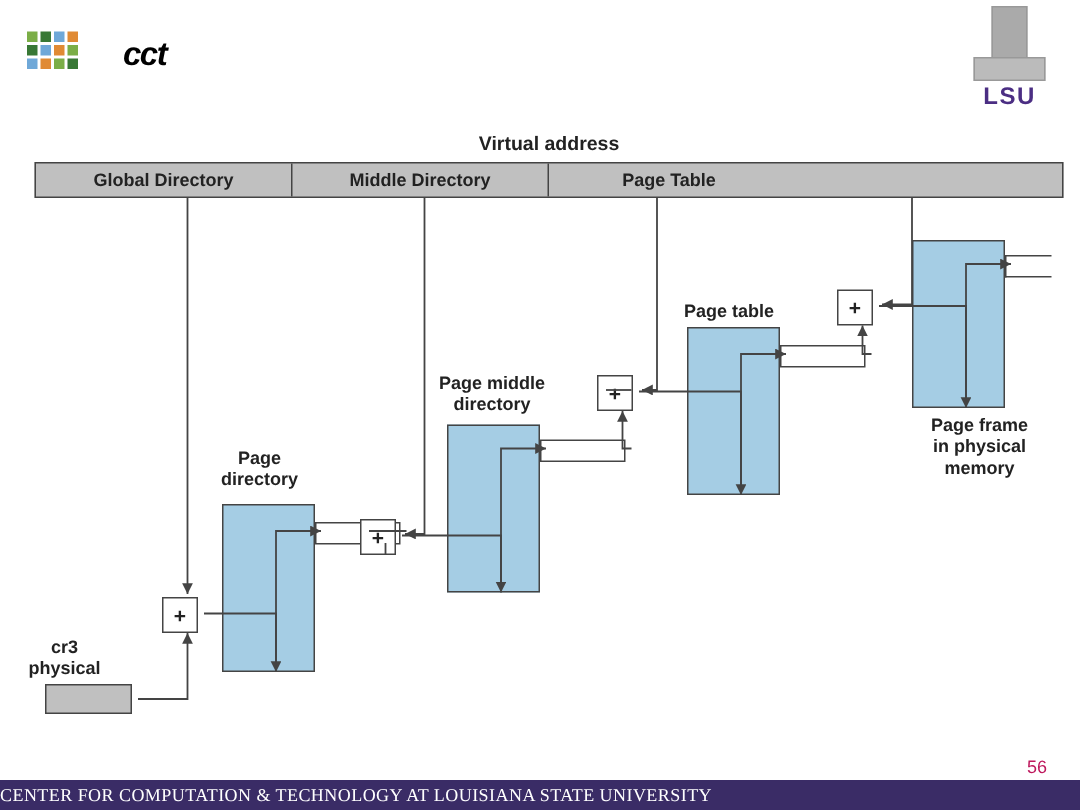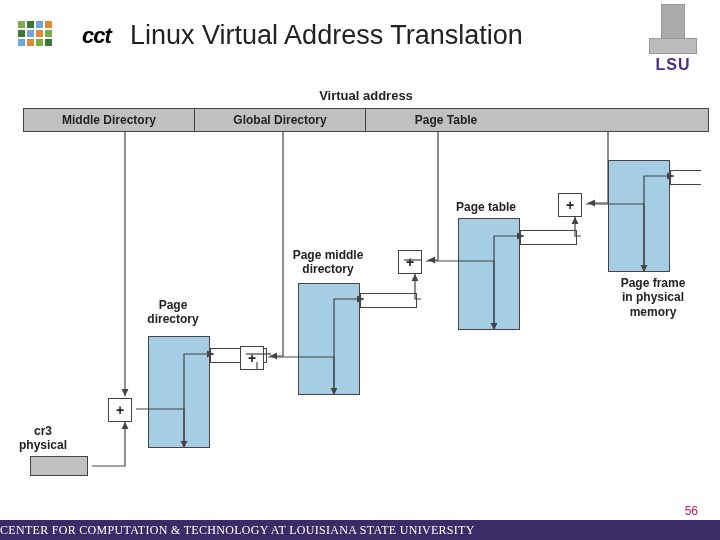--- a/index.html
+++ b/index.html
@@ -196,34 +196,33 @@
     <div class="cct-square" style="background:#387835;top:15px;left:0"></div>
     <div class="cct-square" style="background:#6FA8D8;top:15px;left:9px"></div>
     <div class="cct-square" style="background:#E08A34;top:15px;left:18px"></div>
     <div class="cct-square" style="background:#7BAE47;top:15px;left:27px"></div>
     <div class="cct-square" style="background:#6FA8D8;top:24px;left:0"></div>
     <div class="cct-square" style="background:#E08A34;top:24px;left:9px"></div>
     <div class="cct-square" style="background:#7BAE47;top:24px;left:18px"></div>
     <div class="cct-square" style="background:#387835;top:24px;left:27px"></div>
     <span class="cct-text">cct</span>
   </div>
-  <div class="title">Linux Virtual Address Translation</div>
   <div class="lsu-logo">
     <div class="lsu-tower"></div>
     <div class="lsu-building"></div>
     <div class="lsu-text">LSU</div>
   </div>
 </div>
 
 <div class="diagram">
   <div class="va-title">Virtual address</div>
 
   <div class="va-bar">
+    <div class="va-seg" style="flex:0 0 170px">Global Directory</div>
     <div class="va-seg" style="flex:0 0 170px">Middle Directory</div>
-    <div class="va-seg" style="flex:0 0 170px">Global Directory</div>
     <div class="va-seg" style="flex:0 0 160px">Page Table</div>
   </div>
 
   <div class="label-small" style="left:0;top:336px;width:50px;white-space:pre-line">cr3
 physical</div>
   <div class="cr3-box" style="left:12px;top:368px"></div>
 
   <div class="label-small" style="left:120px;top:210px;width:70px;white-space:pre-line">Page
 directory</div>
   <div class="box-big" style="left:130px;top:248px;width:60px;height:110px"></div>

